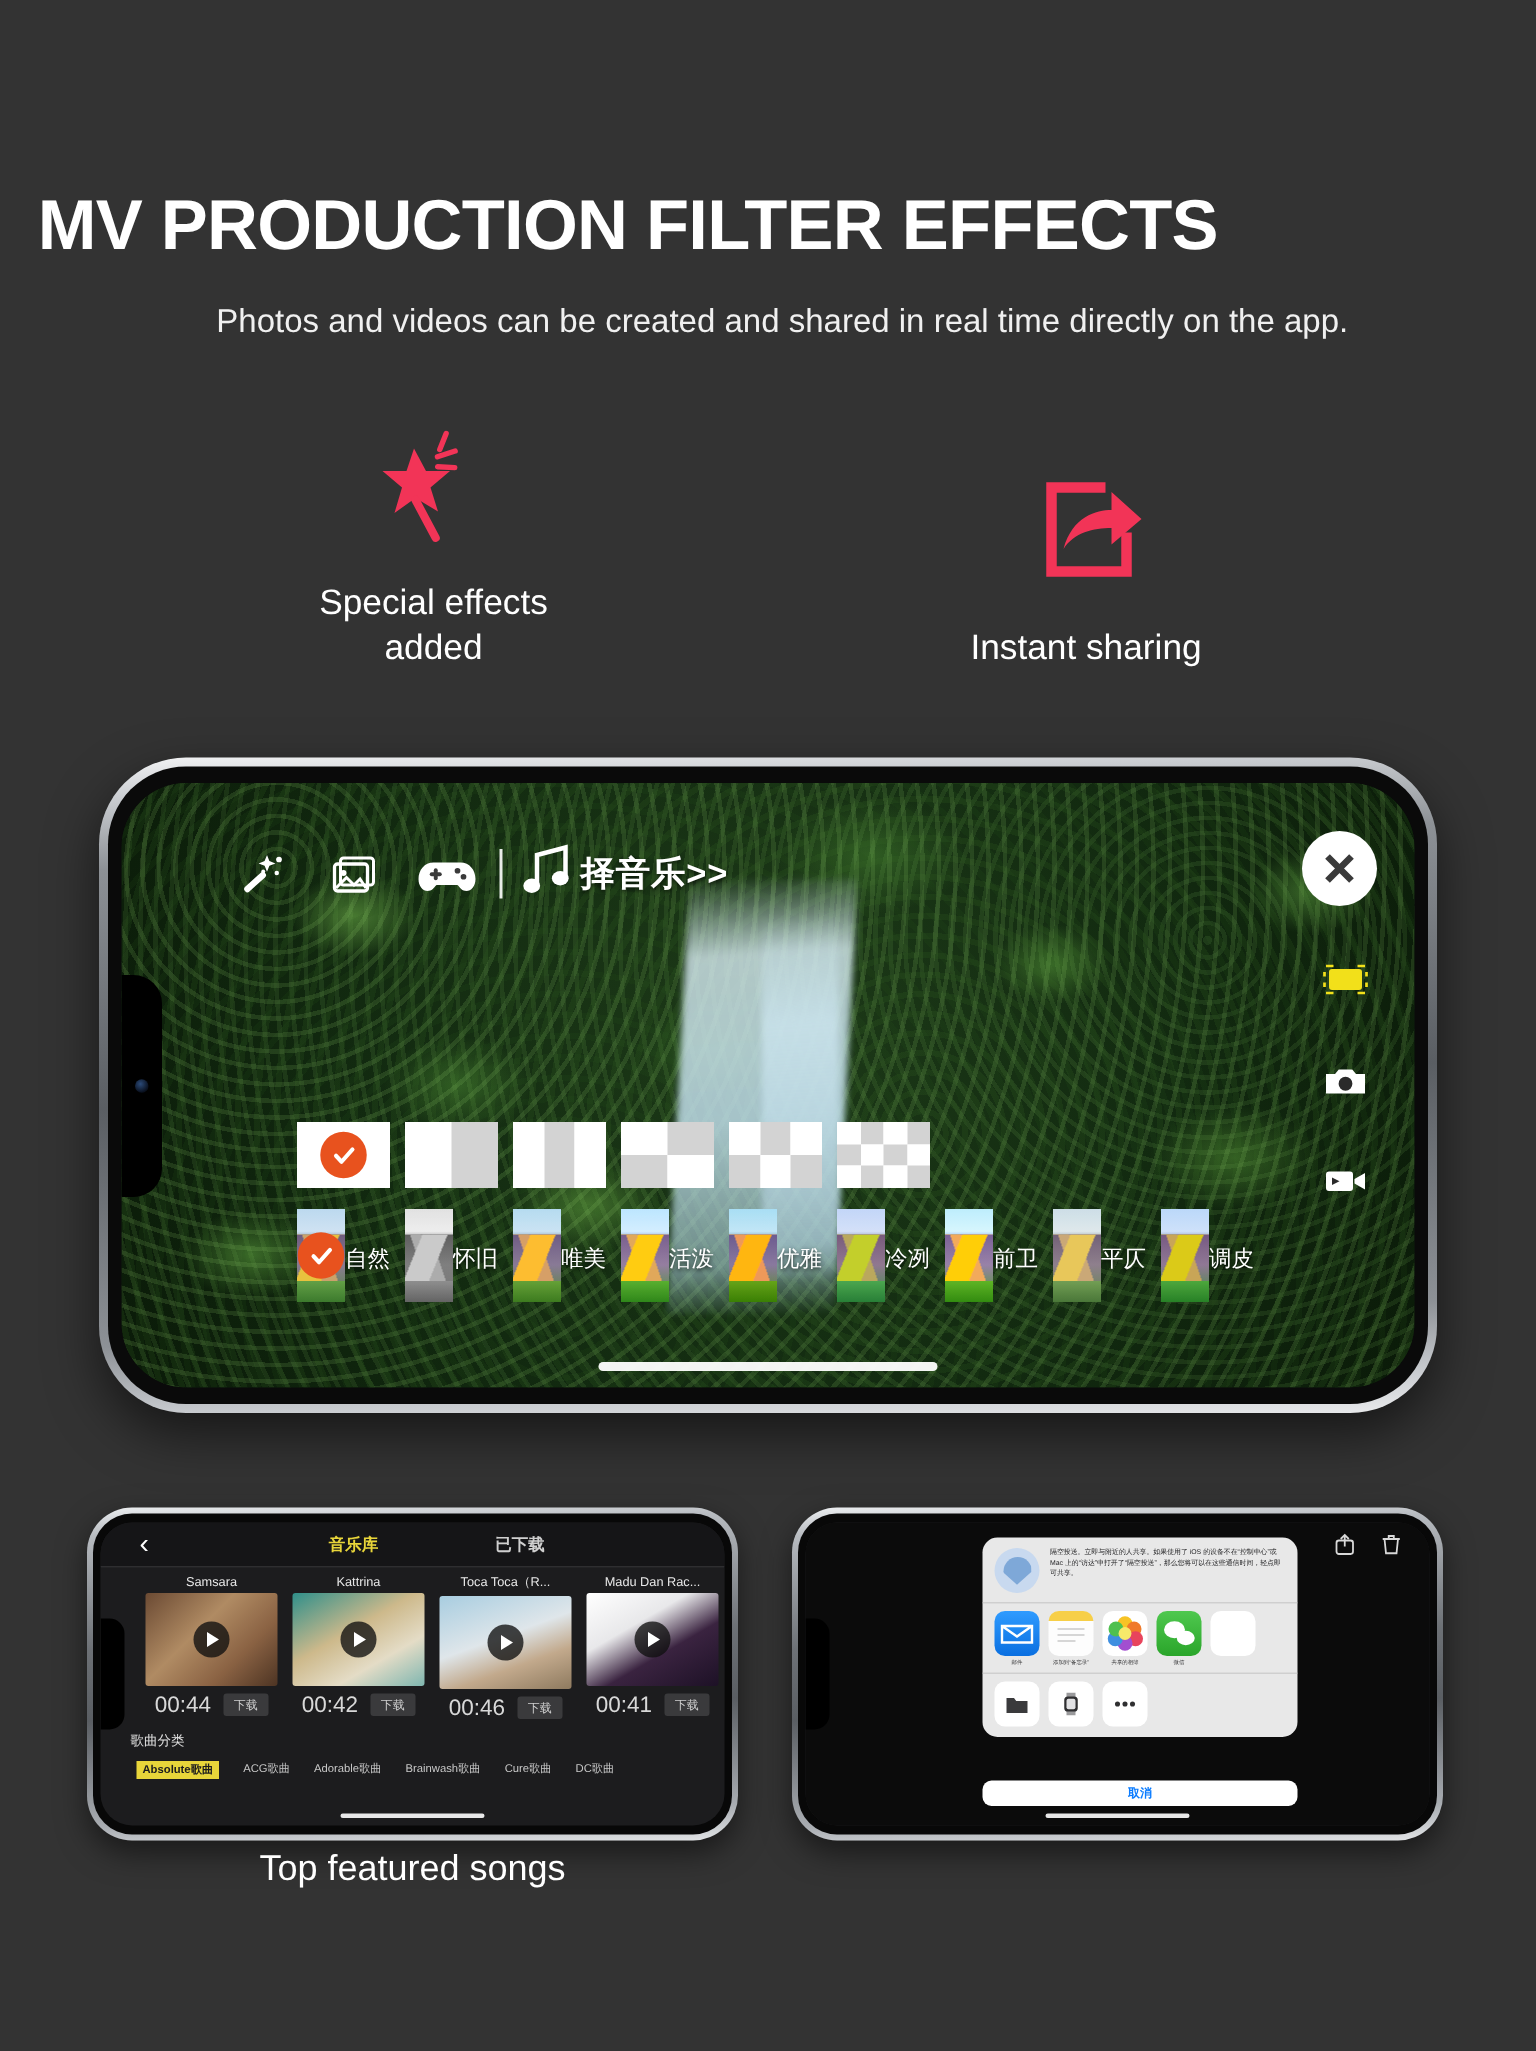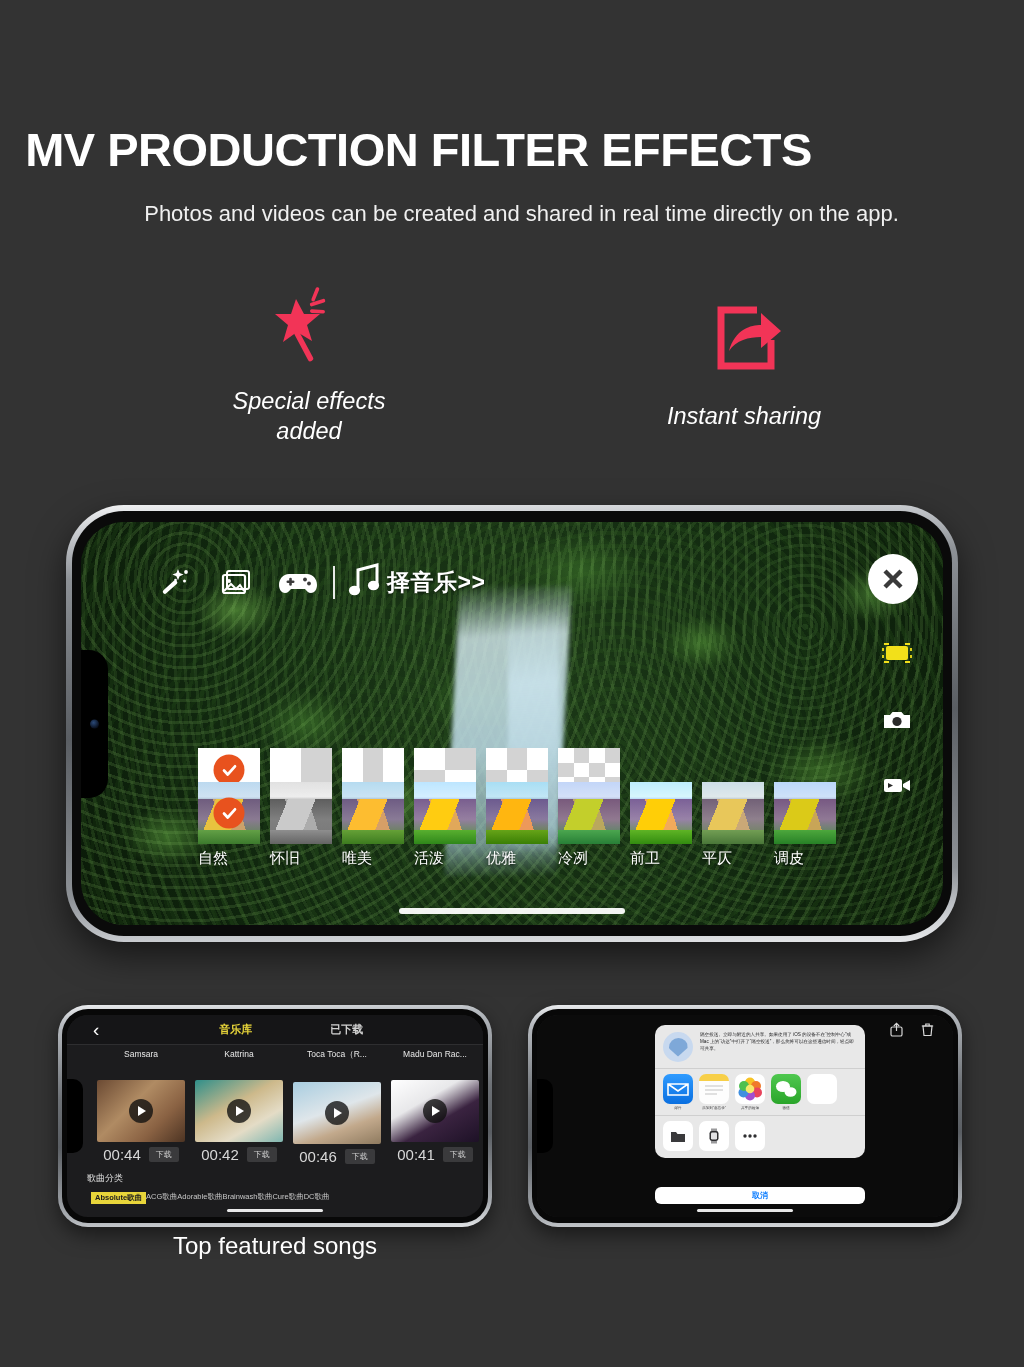--- a/index.html
+++ b/index.html
@@ -19,22 +19,22 @@
     white-space: nowrap;
   }
   .subhead {
     position: absolute; top: 201px; left: 0; width: 1024px;
     text-align: center; color: #f0f0f0;
     font-size: 22px; font-weight: 400; padding-left: 19px;
   }
 
   
   .features {
-    position: absolute; top: 278px; left: 214px; width: 625px;
-    display: flex; justify-content: space-between; align-items: center; font-style: italic;
+    position: absolute; top: 278px; left: 194px; width: 625px;
+    display: flex; justify-content: space-between; align-items: flex-end;
   }
   .feature { width: 190px; display: flex; flex-direction: column; align-items: center; }
   .feature-icon { height: 92px; display: flex; align-items: center; justify-content: center; }
   .feature-label {
     margin-top: 16px; color: #ffffff; font-size: 23.5px;
     text-align: center; line-height: 1.28;
   }
 
   
   .phone-main {
@@ -134,21 +134,21 @@
   .lt-cell.g { background: #d3d3d3; }
   .check-badge {
     position: absolute; left: 50%; top: 50%; transform: translate(-50%,-50%);
     width: 31px; height: 31px; border-radius: 50%;
     background: #e8521e; display: flex; align-items: center; justify-content: center;
   }
   .filter-row {
     position: absolute; left: 117px; bottom: 57px;
     display: flex; gap: 10px; z-index: 5;
   }
-  .filter-cell { width: 62px; display: flex; flex-direction: column; }
+  .filter-cell { width: 62px; display: flex; flex-direction: row; align-items: center; }
   .filter-thumb {
     width: 62px; height: 62px; position: relative; overflow: hidden;
     background: linear-gradient(180deg,#bcd9ef 0%,#cfe2f2 24%,#8f9fb5 32%,#5f7a96 44%,#d9a857 60%,#f0c94a 74%,#6ea64a 88%,#4f8c3c 100%);
   }
   .filter-thumb .mtn {
     position: absolute; left: -10%; bottom: 0; width: 120%; height: 72%;
     background:
       linear-gradient(112deg, transparent 0 26%, #e8c23e 26% 56%, transparent 56%),
       linear-gradient(72deg, transparent 0 40%, #caa26b 40% 66%, transparent 66%),
       linear-gradient(180deg, #6f5c7e 0%, #8a7a92 45%, #4e8a3c 100%);
@@ -197,21 +197,21 @@
   .ml-back { color: #fff; font-size: 19px; line-height: 1; font-weight: 300; }
   .ml-tabs { flex: 1; display: flex; justify-content: center; gap: 78px; }
   .ml-tab { font-size: 11px; color: #cfcfcf; font-weight: 700; }
   .ml-tab.active { color: #e8d53a; }
   .ml-songs {
     display: flex; gap: 10px; padding: 4px 0 0 30px; background: #1c1c1e;
   }
   .song { width: 88px; }
   .song-title {
     color: #e8e8e8; font-size: 8.5px; text-align: center;
-    white-space: nowrap; overflow: hidden; text-overflow: ellipsis; margin-bottom: 21px;
+    white-space: nowrap; overflow: hidden; text-overflow: ellipsis; margin-bottom: 3px;
   }
   .song-art {
     width: 88px; height: 62px; position: relative; overflow: hidden; border-radius: 2px;
   }
   .art-0 { background: linear-gradient(135deg,#6b4a33,#b08b63 40%,#8a6243 70%,#4d3423); }
   .art-1 { background: linear-gradient(150deg,#2f8f8a 0%,#cdb98b 42%,#e4dcc6 70%,#7fb6b0 100%); }
   .art-2 { background: linear-gradient(160deg,#a8cde0 0%,#dfe6ea 45%,#c2a98c 70%,#8e7a5f 100%); }
   .art-3 { background: linear-gradient(150deg,#ffffff 0%,#e8e8ea 35%,#3a2340 62%,#1d1126 100%); }
   .play-btn {
     position: absolute; left: 50%; top: 50%; transform: translate(-50%,-50%);
@@ -224,21 +224,21 @@
   }
   .song-meta {
     display: flex; align-items: center; justify-content: center; gap: 8px; margin-top: 4px;
   }
   .song-dur { color: #d8d8d8; font-size: 15px; }
   .dl-btn {
     background: #3a3a3c; color: #d0d0d0; font-size: 8px;
     padding: 2px 7px; border-radius: 2px;
   }
   .ml-cat-head { color: #e0e0e0; font-size: 9px; padding: 7px 0 0 20px; }
-  .ml-cats { display: flex; padding: 7px 0 0 24px; }
+  .ml-cats { display: flex; gap: 16px; padding: 7px 0 0 24px; }
   .ml-cat { font-size: 7.5px; color: #c8c8c8; white-space: nowrap; }
   .ml-cat.active { color: #1c1c1e; background: #e8d53a; padding: 1px 4px; font-weight: 700; }
   .sm-home {
     position: absolute; left: 50%; transform: translateX(-50%); bottom: 5px;
     width: 96px; height: 3px; border-radius: 2px; background: rgba(255,255,255,.9); z-index: 8;
   }
 
   
   .share-screen { position: absolute; inset: 0; background: #0b0b0b; }
   .share-top {

